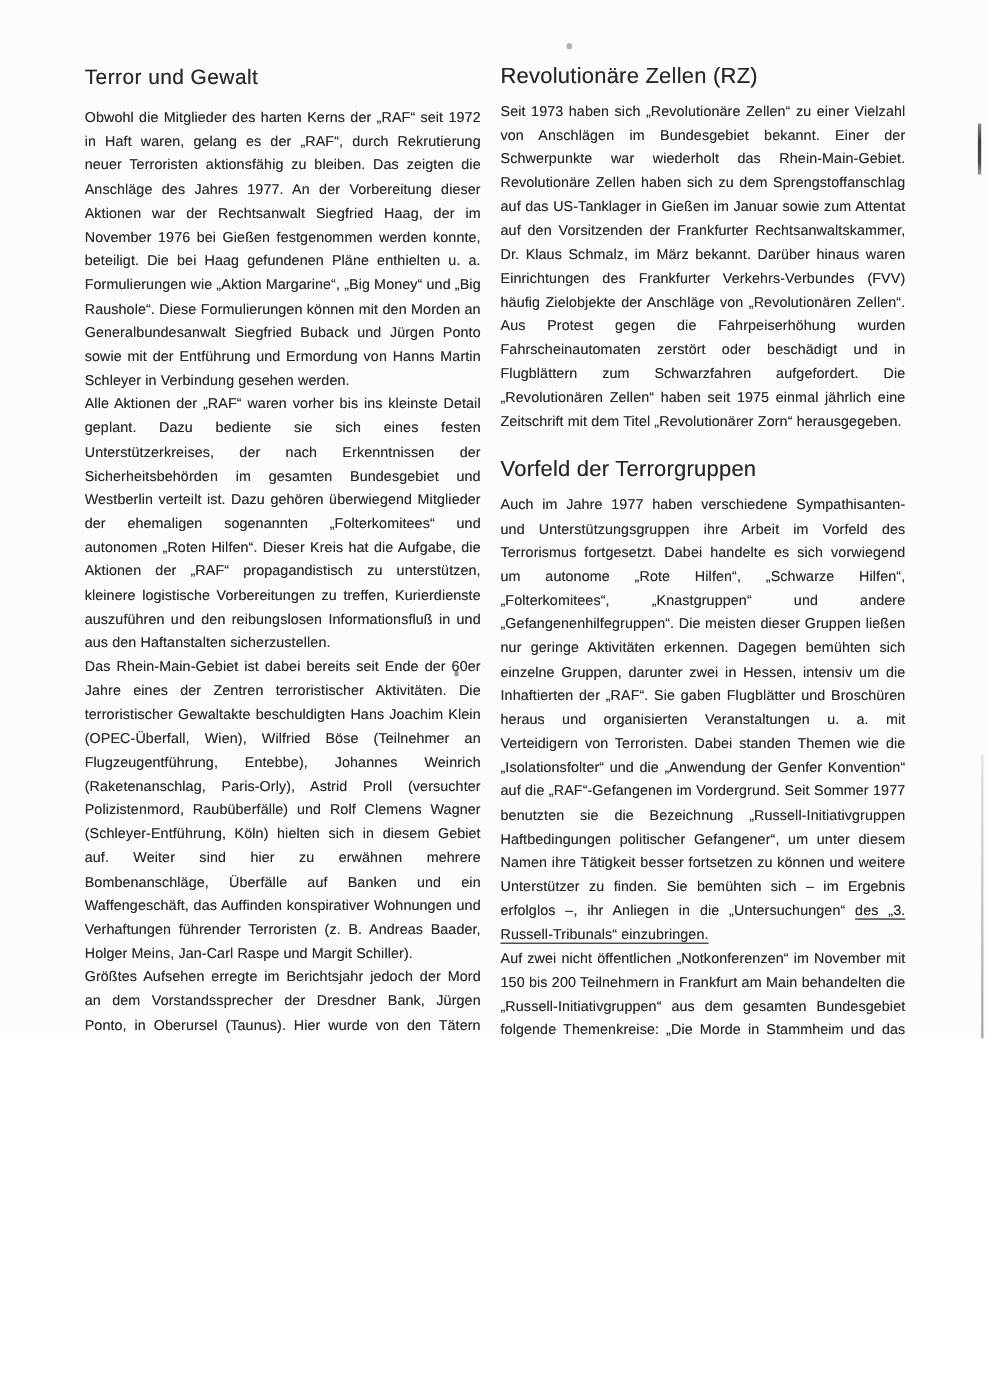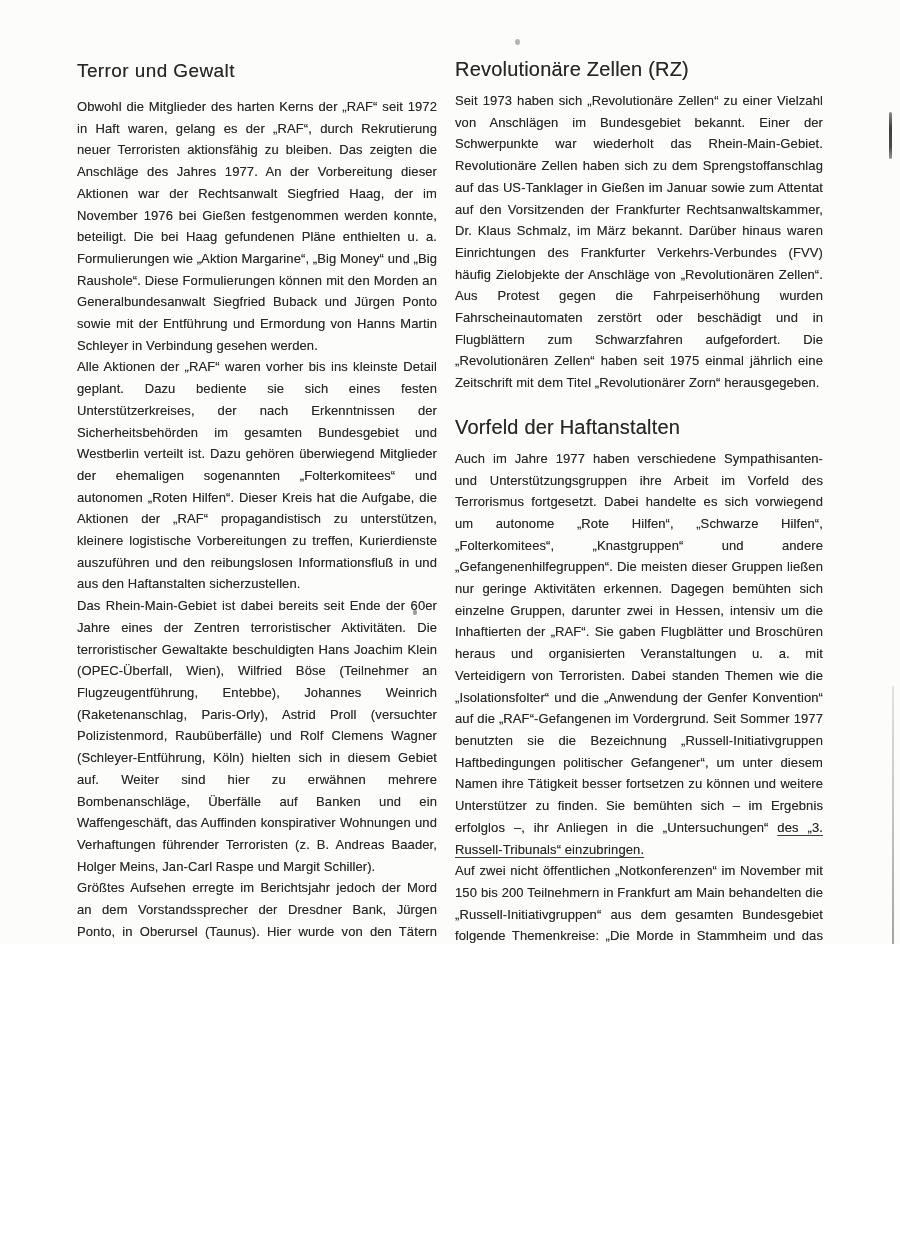--- a/index.html
+++ b/index.html
@@ -126,21 +126,21 @@
       <p class="body-par">Obwohl die Mitglieder des harten Kerns der „RAF“ seit 1972 in Haft waren, gelang es der „RAF“, durch Rekrutierung neuer Terroristen aktionsfähig zu bleiben. Das zeigten die Anschläge des Jahres 1977. An der Vorbereitung dieser Aktionen war der Rechtsanwalt Siegfried Haag, der im November 1976 bei Gießen festgenommen werden konnte, beteiligt. Die bei Haag gefundenen Pläne enthielten u. a. Formulierungen wie „Aktion Margarine“, „Big Money“ und „Big Raushole“. Diese Formulierungen können mit den Morden an Generalbundesanwalt Siegfried Buback und Jürgen Ponto sowie mit der Entführung und Ermordung von Hanns Martin Schleyer in Verbindung gesehen werden.</p>
       <p class="body-par">Alle Aktionen der „RAF“ waren vorher bis ins kleinste Detail geplant. Dazu bediente sie sich eines festen Unterstützerkreises, der nach Erkenntnissen der Sicherheitsbehörden im gesamten Bundesgebiet und Westberlin verteilt ist. Dazu gehören überwiegend Mitglieder der ehemaligen sogenannten „Folterkomitees“ und autonomen „Roten Hilfen“. Dieser Kreis hat die Aufgabe, die Aktionen der „RAF“ propagandistisch zu unterstützen, kleinere logistische Vorbereitungen zu treffen, Kurierdienste auszuführen und den reibungslosen Informationsfluß in und aus den Haftanstalten sicherzustellen.</p>
       <p class="body-par">Das Rhein-Main-Gebiet ist dabei bereits seit Ende der 60er Jahre eines der Zentren terroristischer Aktivitäten. Die terroristischer Gewaltakte beschuldigten Hans Joachim Klein (OPEC-Überfall, Wien), Wilfried Böse (Teilnehmer an Flugzeugentführung, Entebbe), Johannes Weinrich (Raketenanschlag, Paris-Orly), Astrid Proll (versuchter Polizistenmord, Raubüberfälle) und Rolf Clemens Wagner (Schleyer-Entführung, Köln) hielten sich in diesem Gebiet auf. Weiter sind hier zu erwähnen mehrere Bombenanschläge, Überfälle auf Banken und ein Waffengeschäft, das Auffinden konspirativer Wohnungen und Verhaftungen führender Terroristen (z. B. Andreas Baader, Holger Meins, Jan-Carl Raspe und Margit Schiller).</p>
       <p class="body-par">Größtes Aufsehen erregte im Berichtsjahr jedoch der Mord an dem Vorstandssprecher der Dresdner Bank, Jürgen Ponto, in Oberursel (Taunus). Hier wurde von den Tätern bedenkenlos und heimtückisch die Freundschaft zweier Familien ausgenutzt, um in das Haus Ponto zu gelangen. Als der Fahrer von Herrn Ponto unter den Einlaß begehrenden drei Personen (zwei Frauen und ein Mann) Susanne Albrecht, eine Bekannte der Familie Ponto, erkannte, ließ er sie arglos ein. Die Besucher begaben sich in das Wohnzimmer, wo es kurz darauf zwischen ihnen und Herrn Ponto zu einem Handgemenge kam. Dabei fielen die tödlichen Schüsse. Die Täter entkamen.</p>
     </section>
 
     <section class="col col-right">
       <h2 class="section-heading">Revolutionäre Zellen (RZ)</h2>
       <p class="body-par">Seit 1973 haben sich „Revolutionäre Zellen“ zu einer Vielzahl von Anschlägen im Bundesgebiet bekannt. Einer der Schwerpunkte war wiederholt das Rhein-Main-Gebiet. Revolutionäre Zellen haben sich zu dem Sprengstoffanschlag auf das US-Tanklager in Gießen im Januar sowie zum Attentat auf den Vorsitzenden der Frankfurter Rechtsanwaltskammer, Dr. Klaus Schmalz, im März bekannt. Darüber hinaus waren Einrichtungen des Frankfurter Verkehrs-Verbundes (FVV) häufig Zielobjekte der Anschläge von „Revolutionären Zellen“. Aus Protest gegen die Fahrpeiserhöhung wurden Fahrscheinautomaten zerstört oder beschädigt und in Flugblättern zum Schwarzfahren aufgefordert. Die „Revolutionären Zellen“ haben seit 1975 einmal jährlich eine Zeitschrift mit dem Titel „Revolutionärer Zorn“ herausgegeben.</p>
 
-      <h2 class="section-heading heading-spaced">Vorfeld der Haftanstalten</h2>
+      <h2 class="section-heading heading-spaced">Vorfeld der Terrorgruppen</h2>
       <p class="body-par"><span>Auch im Jahre 1977 haben verschiedene Sympathisanten- und Unterstützungsgruppen ihre Arbeit im Vorfeld des Terrorismus fortgesetzt. Dabei handelte es sich vorwiegend um autonome „Rote Hilfen“, „Schwarze Hilfen“, „Folterkomitees“, „Knastgruppen“ und andere „Gefangenenhilfegruppen“. Die meisten dieser Gruppen ließen nur geringe Aktivitäten erkennen. Dagegen bemühten sich einzelne Gruppen, darunter zwei in Hessen, intensiv um die Inhaftierten der „RAF“. Sie gaben Flugblätter und Broschüren heraus und organisierten Veranstaltungen u. a. mit Verteidigern von Terroristen. Dabei standen Themen wie die „Isolationsfolter“ und die „Anwendung der Genfer Konvention“ auf die „RAF“-Gefangenen im Vordergrund. Seit Sommer 1977 benutzten sie die Bezeichnung „Russell-Initiativgruppen Haftbedingungen politischer Gefangener“, um unter diesem Namen ihre Tätigkeit besser fortsetzen zu können und weitere Unterstützer zu finden. Sie bemühten sich – im Ergebnis erfolglos –, ihr Anliegen in die „Untersuchungen“</span> <span class="underlined">des „3. Russell-Tribunals“ einzubringen.</span></p>
       <p class="body-par">Auf zwei nicht öffentlichen „Notkonferenzen“ im November mit 150 bis 200 Teilnehmern in Frankfurt am Main behandelten die „Russell-Initiativgruppen“ aus dem gesamten Bundesgebiet folgende Themenkreise: „Die Morde in Stammheim und das Kontaktsperregesetz, die Zerschlagung politischer Verteidigung und die Verfolgung von ‚Russell-Initiativen‘, Mogadischu: Einsatz der GSG 9, Morde an drei ausländischen Genossen, internationale Zusammenarbeit und die Fahndung, Menschenjagd und Hysterie im In- und Ausland“.</p>
       <p class="body-par">Die „Notkonferenzen“ beschlossen die Durchführung eines „internationalen Aktionstages“ am 10. Dezember. Auf dieser Veranstaltung, zu der neben einer „Aktionseinheit“ der „Neuen Linken“ auch die „Rus-</p>
     </section>
 
   </main>
 
   <div class="page-number">33</div>
 
   <div class="artifact artifact-top-right-line"></div>

